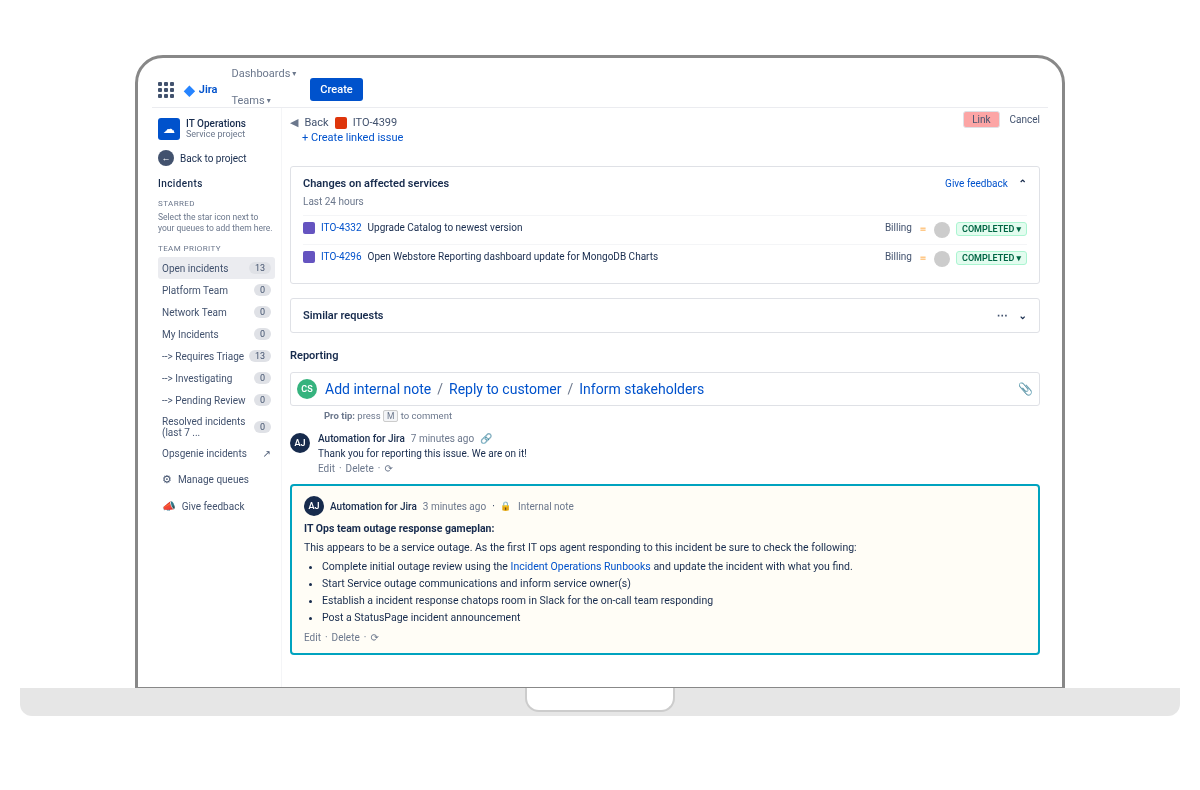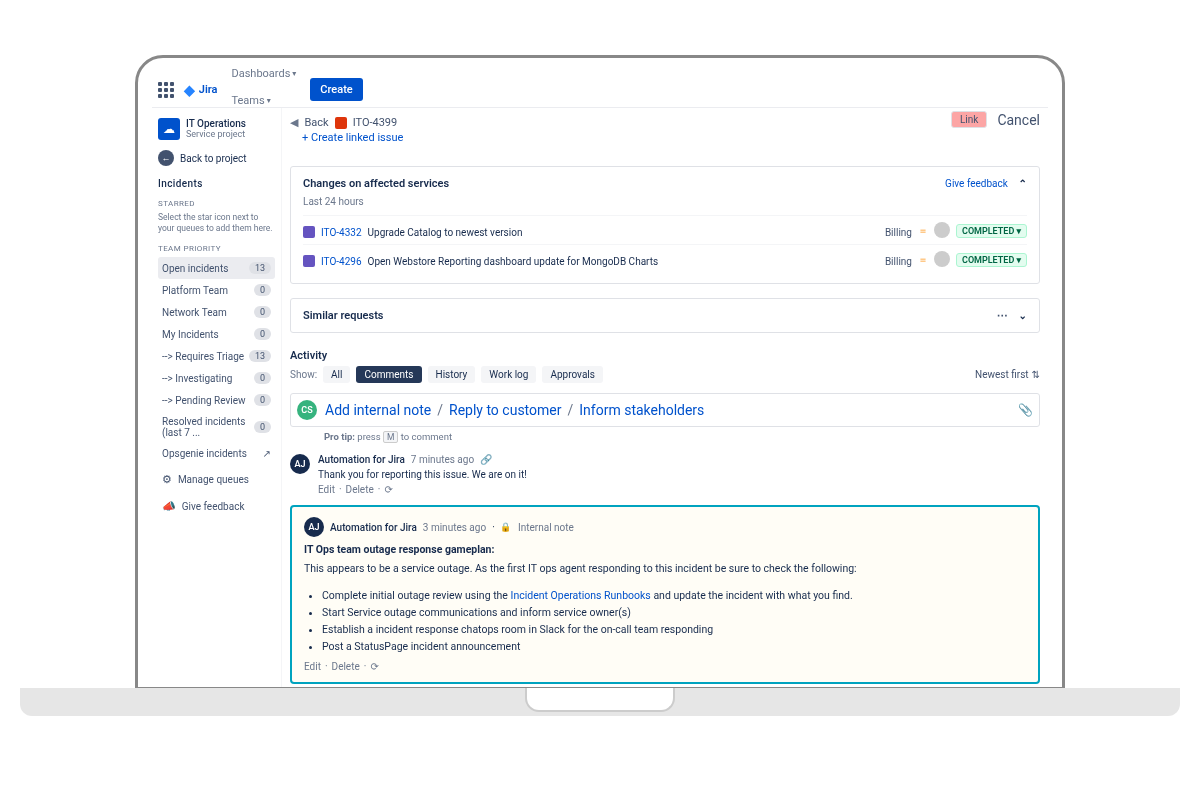--- a/index.html
+++ b/index.html
@@ -42,28 +42,28 @@
   .gear, .horn { font-size: 11px; }
 
   
   .main { flex: 1; overflow-y: auto; padding: 8px 8px; font-size: 11px; }
   .crumb-row { display: flex; align-items: center; gap: 6px; color: #6B778C; }
   .crumb-row .lnk { color: #42526E; cursor: pointer; }
   .issue-badge { width: 12px; height: 12px; background: #DE350B; border-radius: 2px; display: inline-block; }
   .create-li { color: #0052CC; cursor: pointer; margin: 2px 0 8px 12px; display: inline-block; }
   .top-actions { float: right; display: flex; align-items: center; gap: 10px; color: #42526E; margin-top: -18px; }
   .link-btn { background: #fca5a5; border: 1px solid #DFE1E6; border-radius: 3px; padding: 2px 8px; font-size: 10px; cursor: pointer; }
-  .cancel-lnk { cursor: pointer; font-size: 14px; }
+  .cancel-lnk { cursor: pointer; font-size: 10px; }
   
   .panel { border: 1px solid #dfe1e6; border-radius: 3px; padding: 10px 12px; margin-top: 14px; }
   .panel-head { display: flex; justify-content: space-between; align-items: center; font-size: 11px; font-weight: 600; }
   .feedback { color: #0052CC; font-size: 10px; font-weight: 400; cursor: pointer; margin-right: 8px; }
   .collapse { cursor: pointer; font-size: 10px; }
   .sub { color: #6B778C; font-size: 10px; margin: 6px 0 8px; }
-  .change-row { display: flex; align-items: flex-end; gap: 6px; padding: 6px 0; font-size: 10px; border-top: 1px solid #f4f5f7; }
+  .change-row { display: flex; align-items: flex-start; gap: 6px; padding: 6px 0; font-size: 10px; border-top: 1px solid #f4f5f7; }
   .change-key { color: #0052CC; cursor: pointer; }
   .purple-badge { width: 12px; height: 12px; background: #6554C0; border-radius: 2px; }
   .change-title { flex: 1; }
   .billing { color: #42526E; }
   .prio { color: #FF991F; }
   .ava { width: 16px; height: 16px; border-radius: 50%; background: #ccc; }
   .completed { color: #006644; background: #E3FCEF; border: 1px solid #ABF5D1; border-radius: 3px; padding: 1px 5px; font-size: 9px; font-weight: 600; cursor: pointer; }
 
   .similar { border: 1px solid #dfe1e6; border-radius: 3px; padding: 10px 12px; margin-top: 14px; display: flex; justify-content: space-between; align-items: center; font-weight: 600; }
   .dots { cursor: pointer; color: #42526E; }
@@ -95,21 +95,21 @@
   .c-text { font-size: 10px; margin: 4px 0; }
   .c-actions { display: flex; gap: 4px; font-size: 10px; color: #6B778C; }
   .c-actions span { cursor: pointer; }
   .refresh { font-size: 10px; }
 
   .internal-comment { border: 2px solid #00A3BF; border-radius: 4px; background: #FFFDF6; padding: 10px 12px; margin-top: 6px; }
   .ic-head { display: flex; align-items: center; gap: 6px; font-size: 10px; }
   .int-label { color: #6B778C; }
   .lock { color: #6B778C; font-size: 9px; }
   .ic-title { font-weight: 700; font-size: 10.5px; margin: 6px 0; }
-  .ic-text { font-size: 10.5px; margin-bottom: 14px; }
+  .ic-text { font-size: 10.5px; margin-bottom: 6px; }
   .ic-list { margin-left: 18px; font-size: 10.5px; }
   .ic-list li { margin-bottom: 4px; }
   .ic-link { color: #0052CC; cursor: pointer; }
   .bold { font-weight: 400; }
   .ic-actions { display: flex; gap: 4px; font-size: 10px; color: #6B778C; margin-top: 8px; }
   .ic-actions span { cursor: pointer; }
 </style>
 </head>
 <body>
 
@@ -285,33 +285,21 @@
             <span>Similar requests</span>
             <span>
               <span class="dots">⋯</span>
               &nbsp;&nbsp;
               <span class="collapse">⌄</span>
             </span>
           </div>
 
           
           <div class="activity">
-            <div class="activity-head">Activity</div>
-            <div class="tab-row">
-              <span class="show-lbl">Show:</span>
-              <span class="tab">All</span>
-              <span class="tab sel">Comments</span>
-              <span class="tab">History</span>
-              <span class="tab">Work log</span>
-              <span class="tab">Approvals</span>
-              <span class="newest">
-                  <span>Newest first</span>
-                  <span>⇅</span>
-                </span>
-            </div>
+            <div class="activity-head">Reporting</div>
 
             <div class="add-note-row">
               <div class="ava-cs">CS</div>
               <div class="note-actions">
                 <span class="lnk">Add internal note</span>
                 <span class="sep">/</span>
                 <span class="lnk">Reply to customer</span>
                 <span class="sep">/</span>
                 <span class="lnk">Inform stakeholders</span>
               </div>

